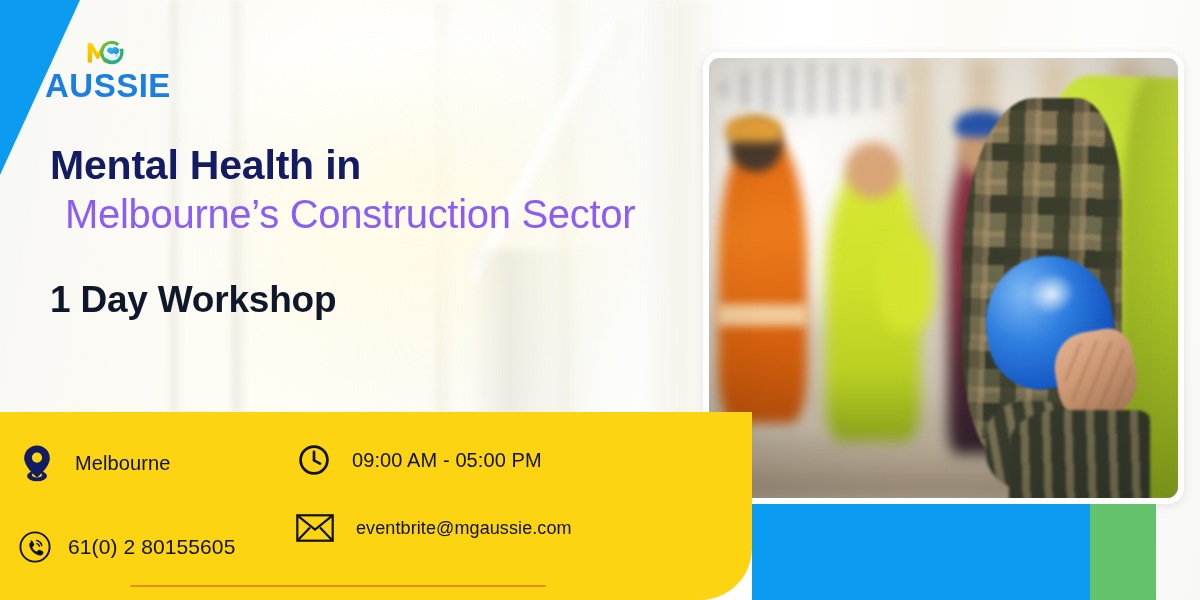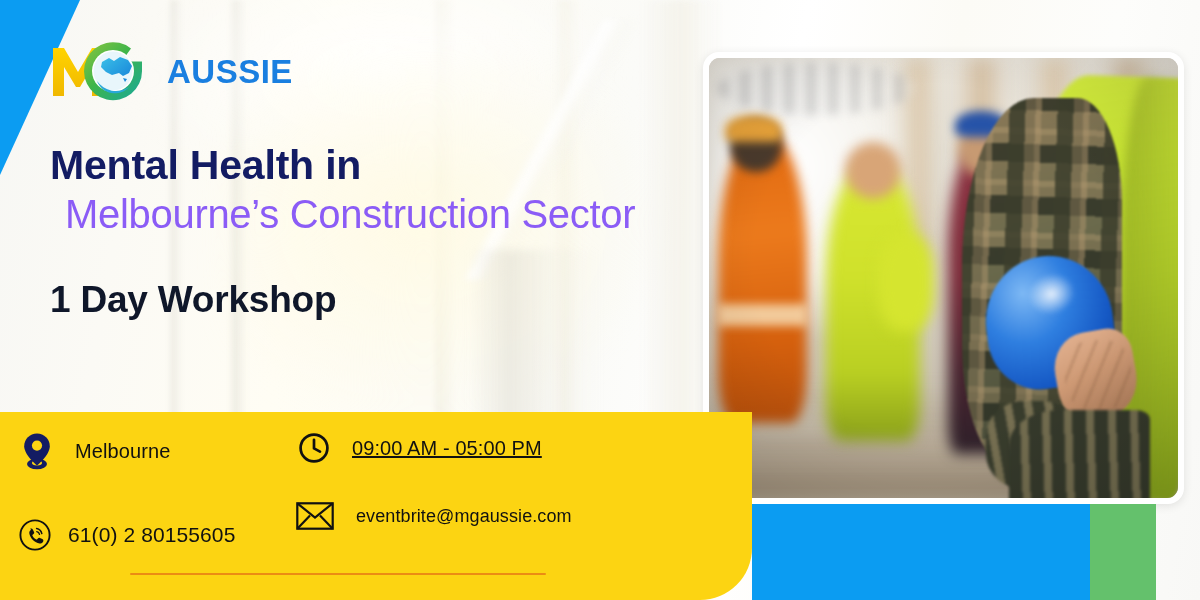--- a/index.html
+++ b/index.html
@@ -91,20 +91,21 @@
   }
 
   
   .logo {
     position: absolute;
     left: 47px; top: 40px;
     height: 62px;
     display: flex;
     align-items: center;
     gap: 4px;
+    flex-direction: column;
   }
   .logo-mark { width: 118px; height: 62px; display: block; }
   .logo-word {
     font-size: 33px;
     font-weight: 700;
     letter-spacing: .5px;
     color: #1a7fe0;
     line-height: 1;
     margin-left: -2px;
   }
@@ -353,21 +354,21 @@
   
   .info-panel {
     position: absolute;
     left: -30px; top: 412px;
     width: 782px; height: 188px;
     background: #fcd412;
     border-radius: 0 0 52px 0;
   }
   .info-grid {
     position: absolute;
-    left: 30px; top: 0;
+    left: 30px; top: 12px;
     width: 700px; height: 148px;
   }
   .info-item {
     position: absolute;
     display: flex;
     align-items: center;
   }
   .item-loc   { left: 22px;  top: 20px; }
   .item-time  { left: 298px; top: 20px; }
   .item-phone { left: 18px;  top: 90px; margin-top: 16px; }
@@ -380,21 +381,21 @@
     justify-content: center;
   }
   .info-text {
     color: #111111;
     font-size: 20px;
     font-weight: 400;
     letter-spacing: .1px;
     white-space: nowrap;
   }
   .item-loc .info-text   { margin-left: 23px; font-size: 20px; }
-  .item-time .info-text  { margin-left: 22px; font-size: 20px; text-decoration: underline; }
+  .item-time .info-text  { margin-left: 22px; font-size: 20px; }
   .item-phone .info-text { margin-left: 16px; font-size: 21px; }
   .item-mail .info-text  { margin-left: 22px; font-size: 18px; }
 
   .divider {
     position: absolute;
     left: 130px; top: 161px;
     width: 416px; height: 2px;
     background: #eb8c14;
     border-radius: 2px;
   }

